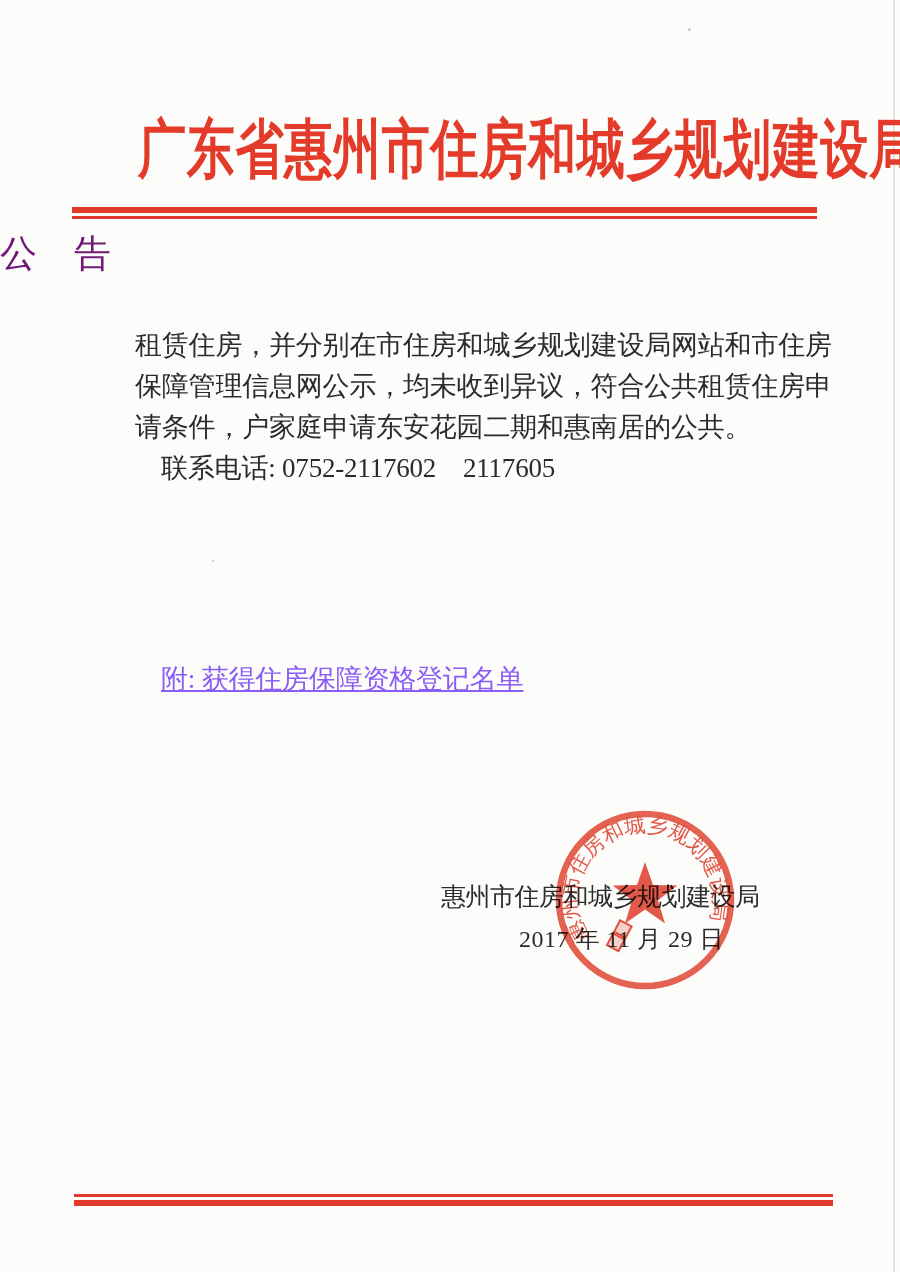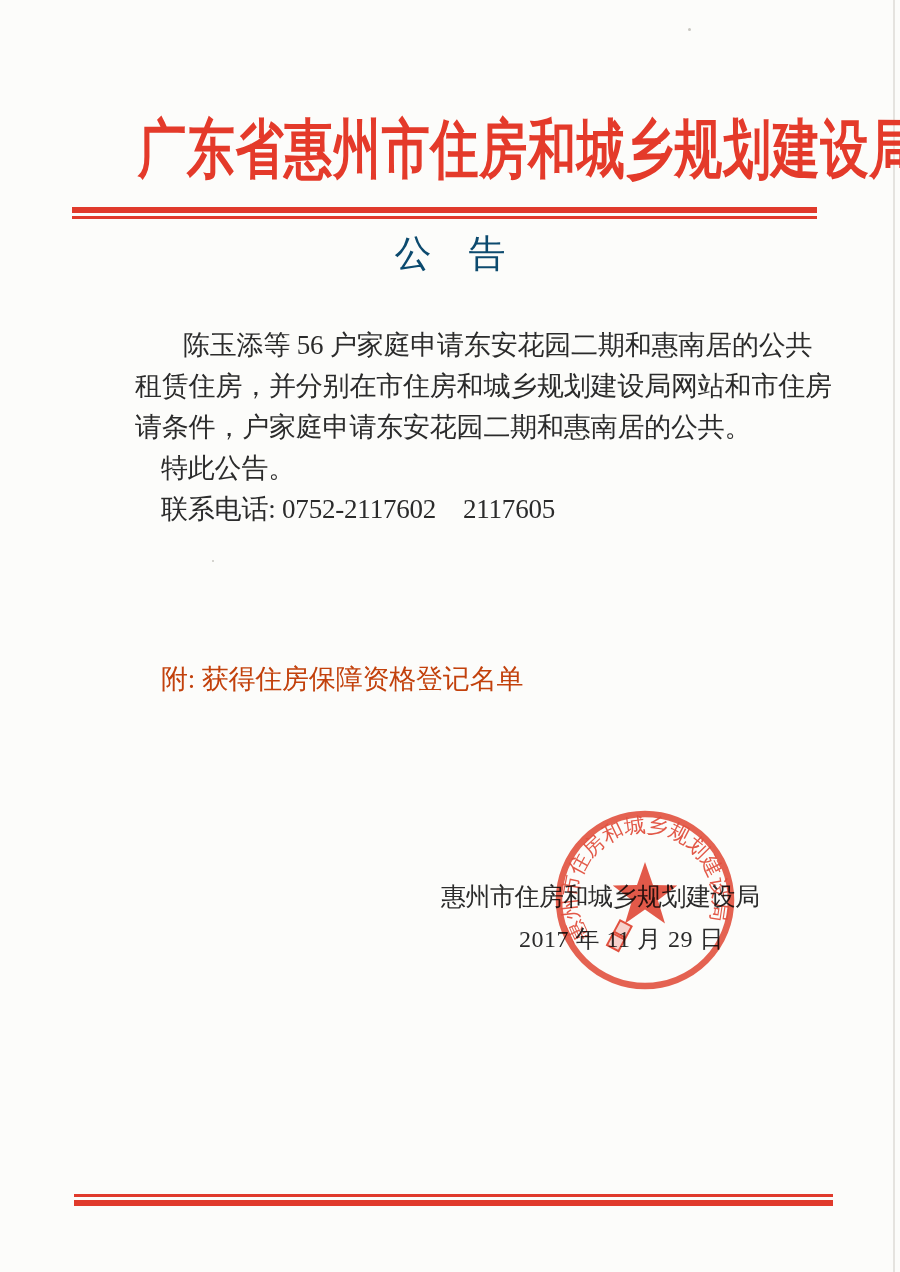--- a/index.html
+++ b/index.html
@@ -24,35 +24,35 @@
   
   .rule{position:absolute;left:72px;width:745px;}
   .rule-top{top:207px;}
   .rule-bottom{top:1194px;left:74px;width:759px;}
   .rule .thick{height:6px;background:#e03a2b;}
   .rule .thin{height:3px;background:#e03a2b;margin-top:3px;}
   .rule-bottom .thin{margin-top:0;}
   .rule-bottom .thick{margin-top:3px;}
 
   .notice-heading{
-    position:absolute;top:229px;left:0;width:100%;text-align:center;
-    font-size:37px;color:#0c4a6e;white-space:pre;
+    position:absolute;top:229px;left:0;width:100%;text-align:left;
+    font-size:37px;color:#701a75;white-space:pre;
   }
 
   .body-block{
     position:absolute;left:135px;top:325px;width:700px;
     font-size:27px;line-height:41px;letter-spacing:-.2px;color:#2b2b2b;
   }
   .line{white-space:pre;}
   .indent2{padding-left:48px;}
   .indent1{padding-left:26px;}
 
   .attachment{
     position:absolute;left:161px;top:661px;
-    font-size:27px;letter-spacing:-.2px;color:#c2410c;white-space:pre;
+    font-size:27px;letter-spacing:-.2px;color:#8b5cf6;white-space:pre;text-decoration:underline;
   }
 
   .sig-org{
     position:absolute;left:441px;top:880px;
     font-size:25px;letter-spacing:-.5px;color:#2b2b2b;white-space:pre;
   }
   .sig-date{
     position:absolute;left:519px;top:923px;
     font-size:24px;letter-spacing:.5px;color:#2b2b2b;white-space:pre;
   }
@@ -76,24 +76,23 @@
   </div>
 
   <div class="rule rule-top">
     <div class="thick"></div>
     <div class="thin"></div>
   </div>
 
   <div class="notice-heading">公　告</div>
 
   <div class="body-block">
-    <div class="line indent2">陈玉添等 56 户家庭申请东安花园二期和惠南居的公共</div>
     <div class="line">租赁住房，并分别在市住房和城乡规划建设局网站和市住房</div>
+    <div class="line">保障管理信息网公示，均未收到异议，符合公共租赁住房申</div>
     <div class="line">请条件，户家庭申请东安花园二期和惠南居的公共。</div>
-    <div class="line indent1">特此公告。</div>
     <div class="line indent1">联系电话: 0752-2117602　2117605</div>
   </div>
 
   <div class="attachment">附: 获得住房保障资格登记名单</div>
 
   <div class="sig-org">惠州市住房和城乡规划建设局</div>
   <div class="sig-date">2017 年 11 月 29 日</div>
 
   <svg class="seal" viewBox="0 0 190 190" aria-hidden="true">
     <defs>

